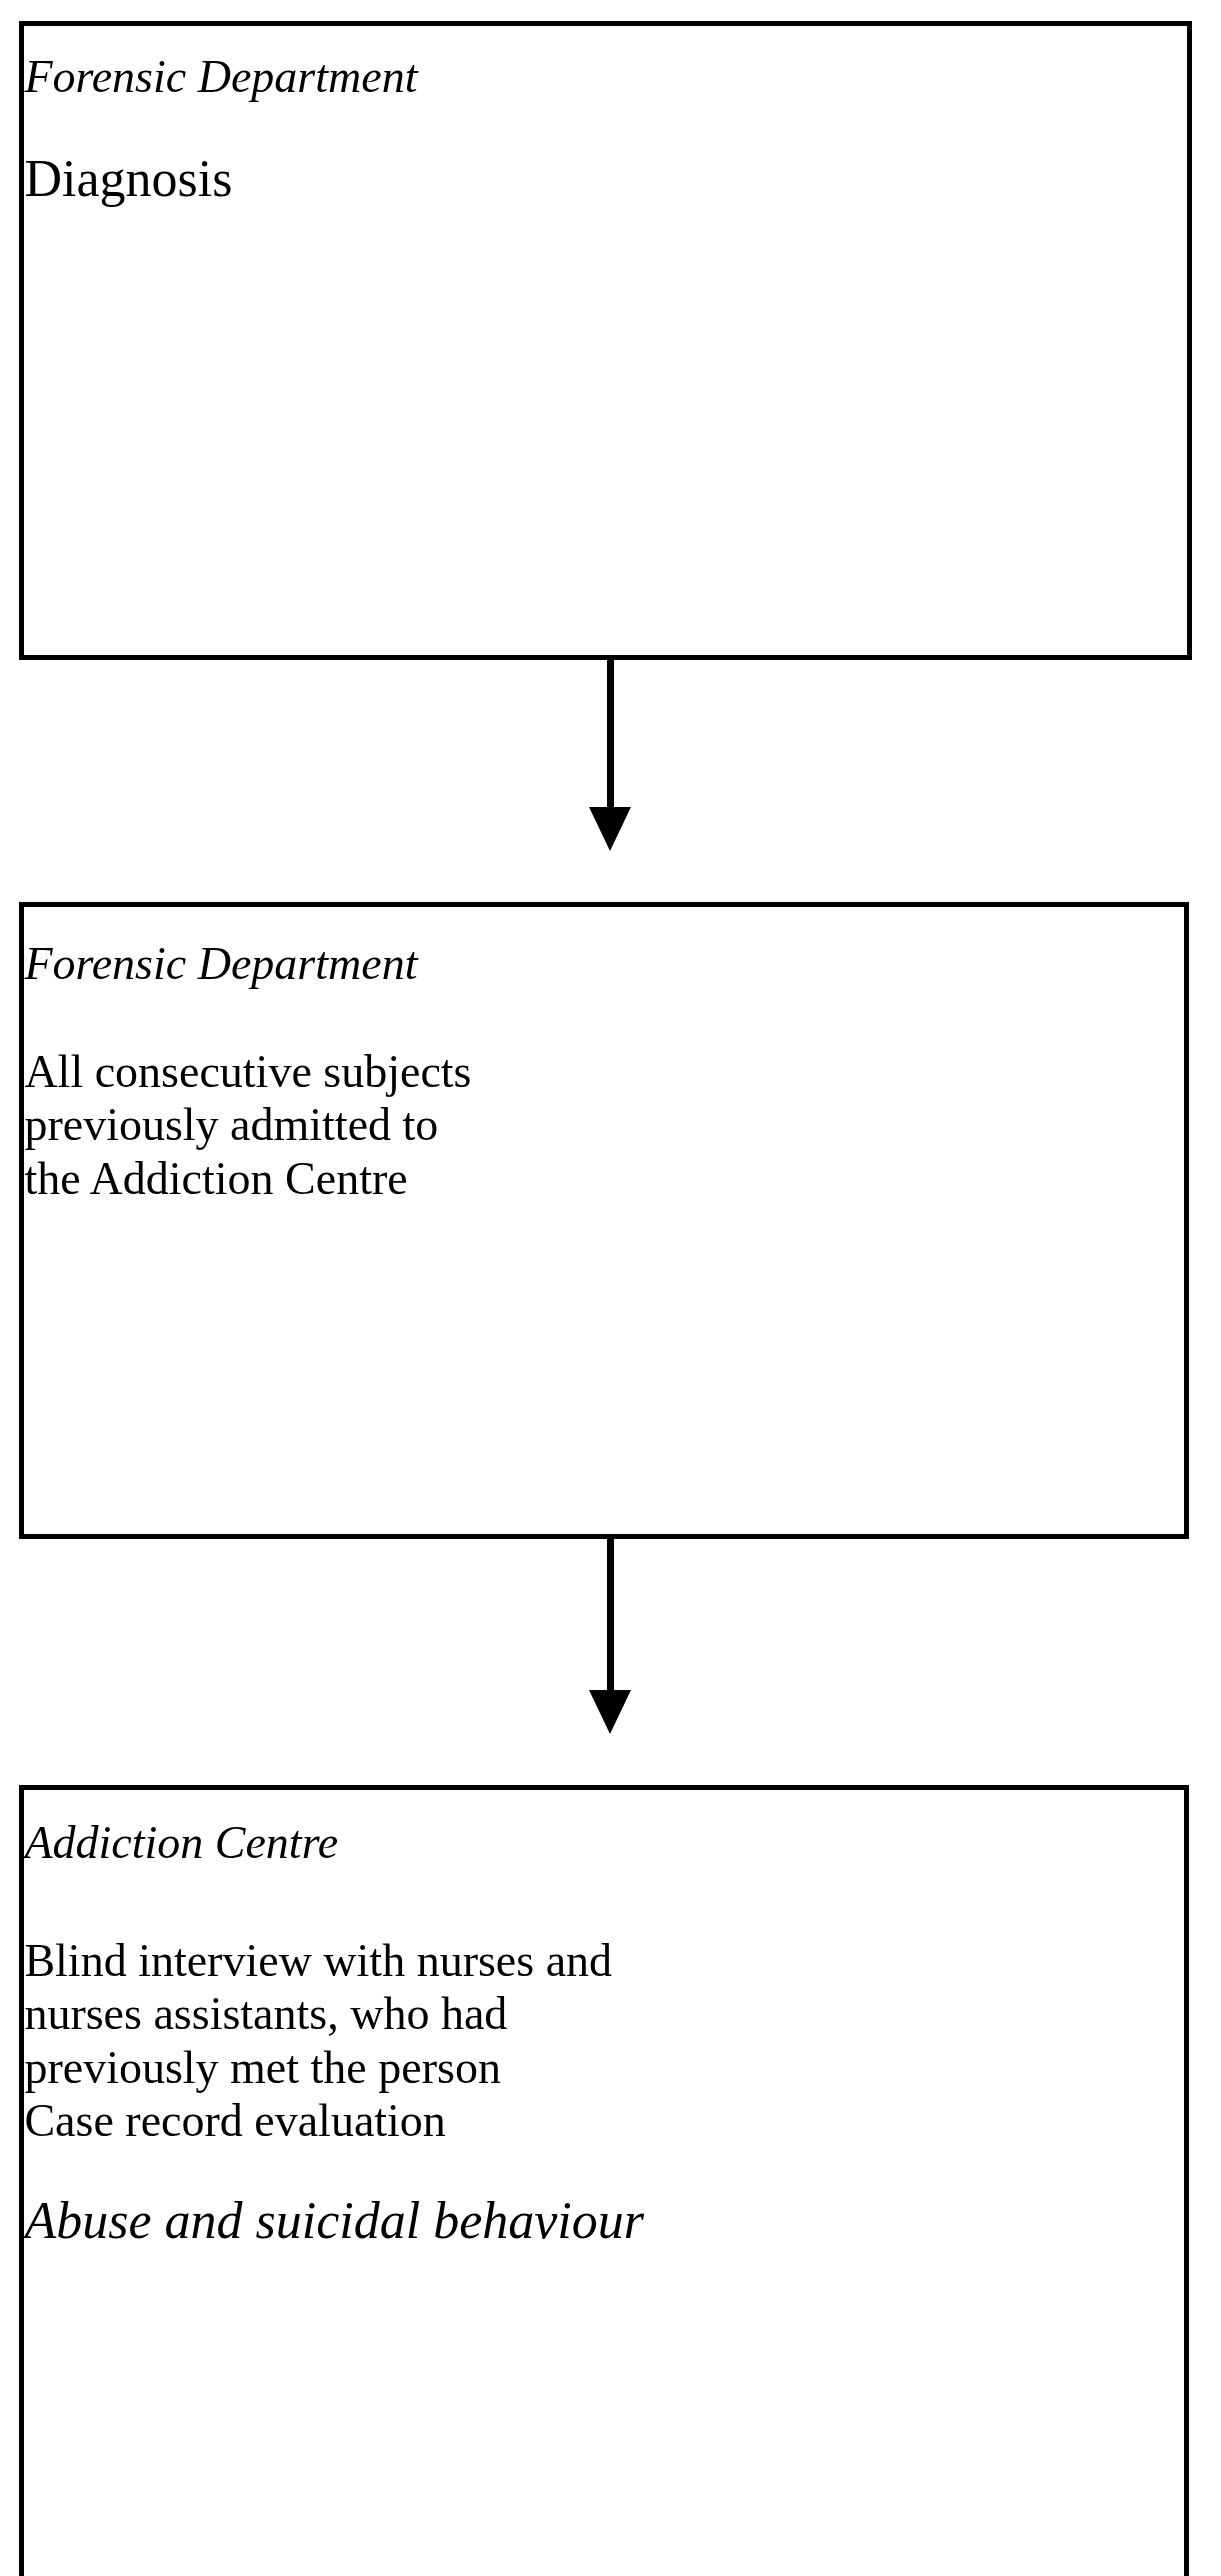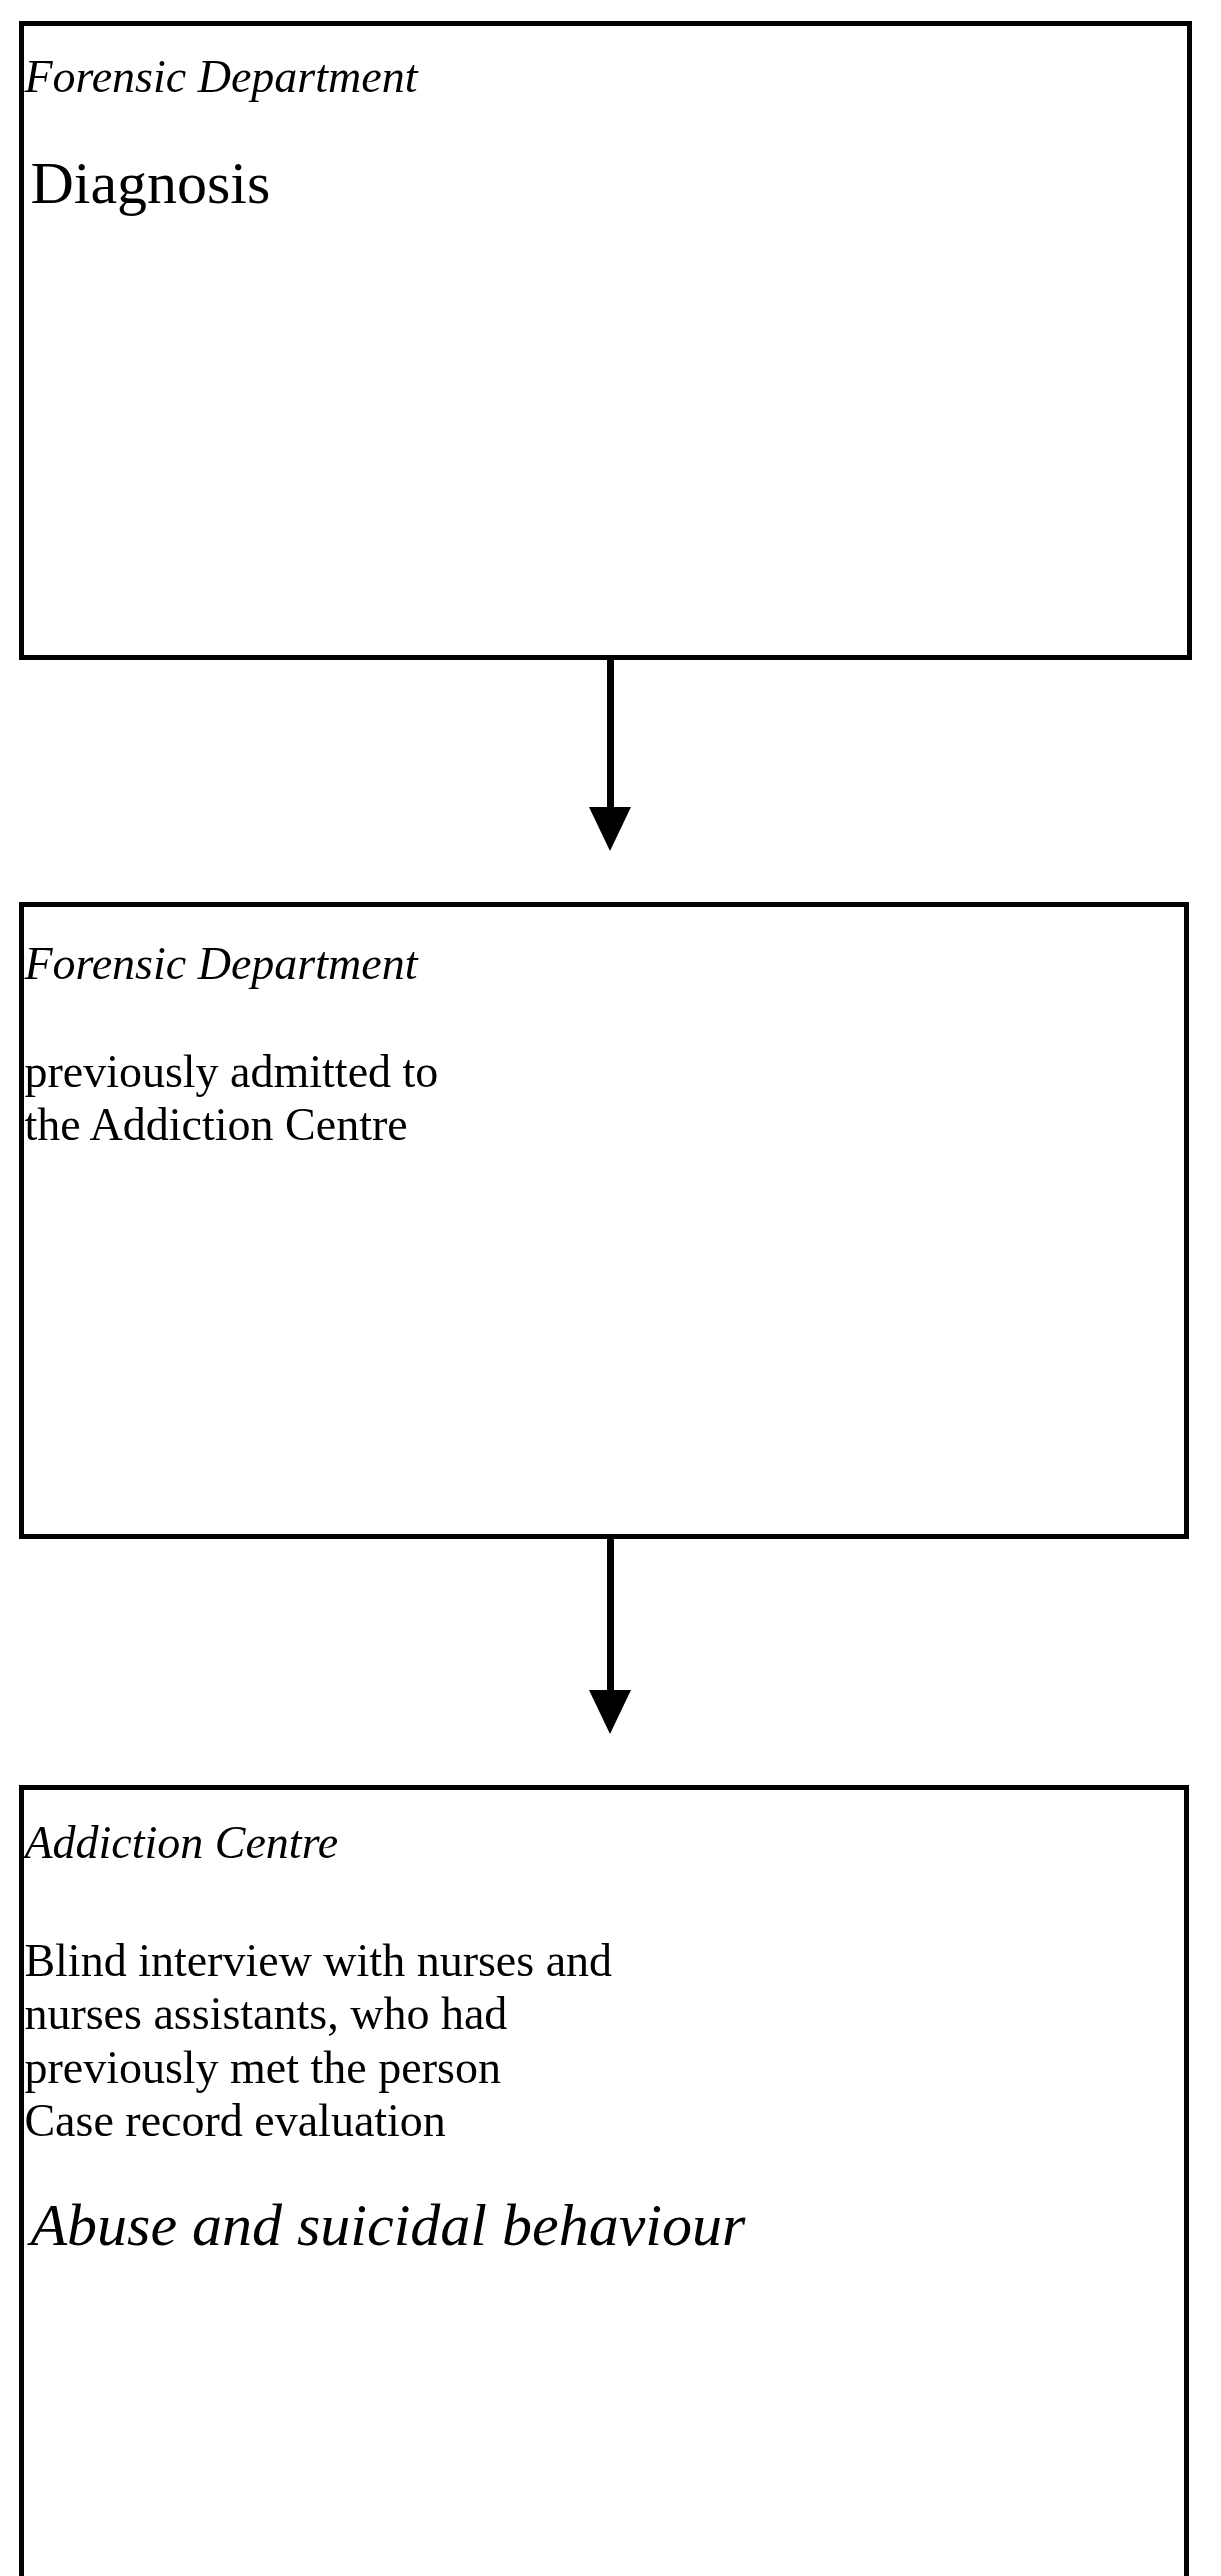--- a/index.html
+++ b/index.html
@@ -41,24 +41,23 @@
     font-style: italic;
     font-weight: normal;
     font-size: 46px;
     line-height: 1.12;
     white-space: nowrap;
   }
 
   .node-line {
     font-style: normal;
     font-weight: normal;
-    font-size: 60px;
+    font-size: 52px;
     line-height: 1.18;
     white-space: nowrap;
-    margin-left: 6px;
   }
 
   .node-para {
     font-style: normal;
     font-weight: normal;
     font-size: 46px;
     line-height: 1.16;
   }
 
   
@@ -114,20 +113,21 @@
   </div>
 
   <div class="connector" id="arrow-1">
     <div class="shaft"></div>
     <div class="head"></div>
   </div>
 
   <div class="node-box" id="box-2">
     <div class="node-heading b2-title">Forensic Department</div>
     <div class="node-para b2-para">
+      <div>All consecutive subjects</div>
       <div>previously admitted to</div>
       <div>the Addiction Centre</div>
     </div>
   </div>
 
   <div class="connector" id="arrow-2">
     <div class="shaft"></div>
     <div class="head"></div>
   </div>
 

